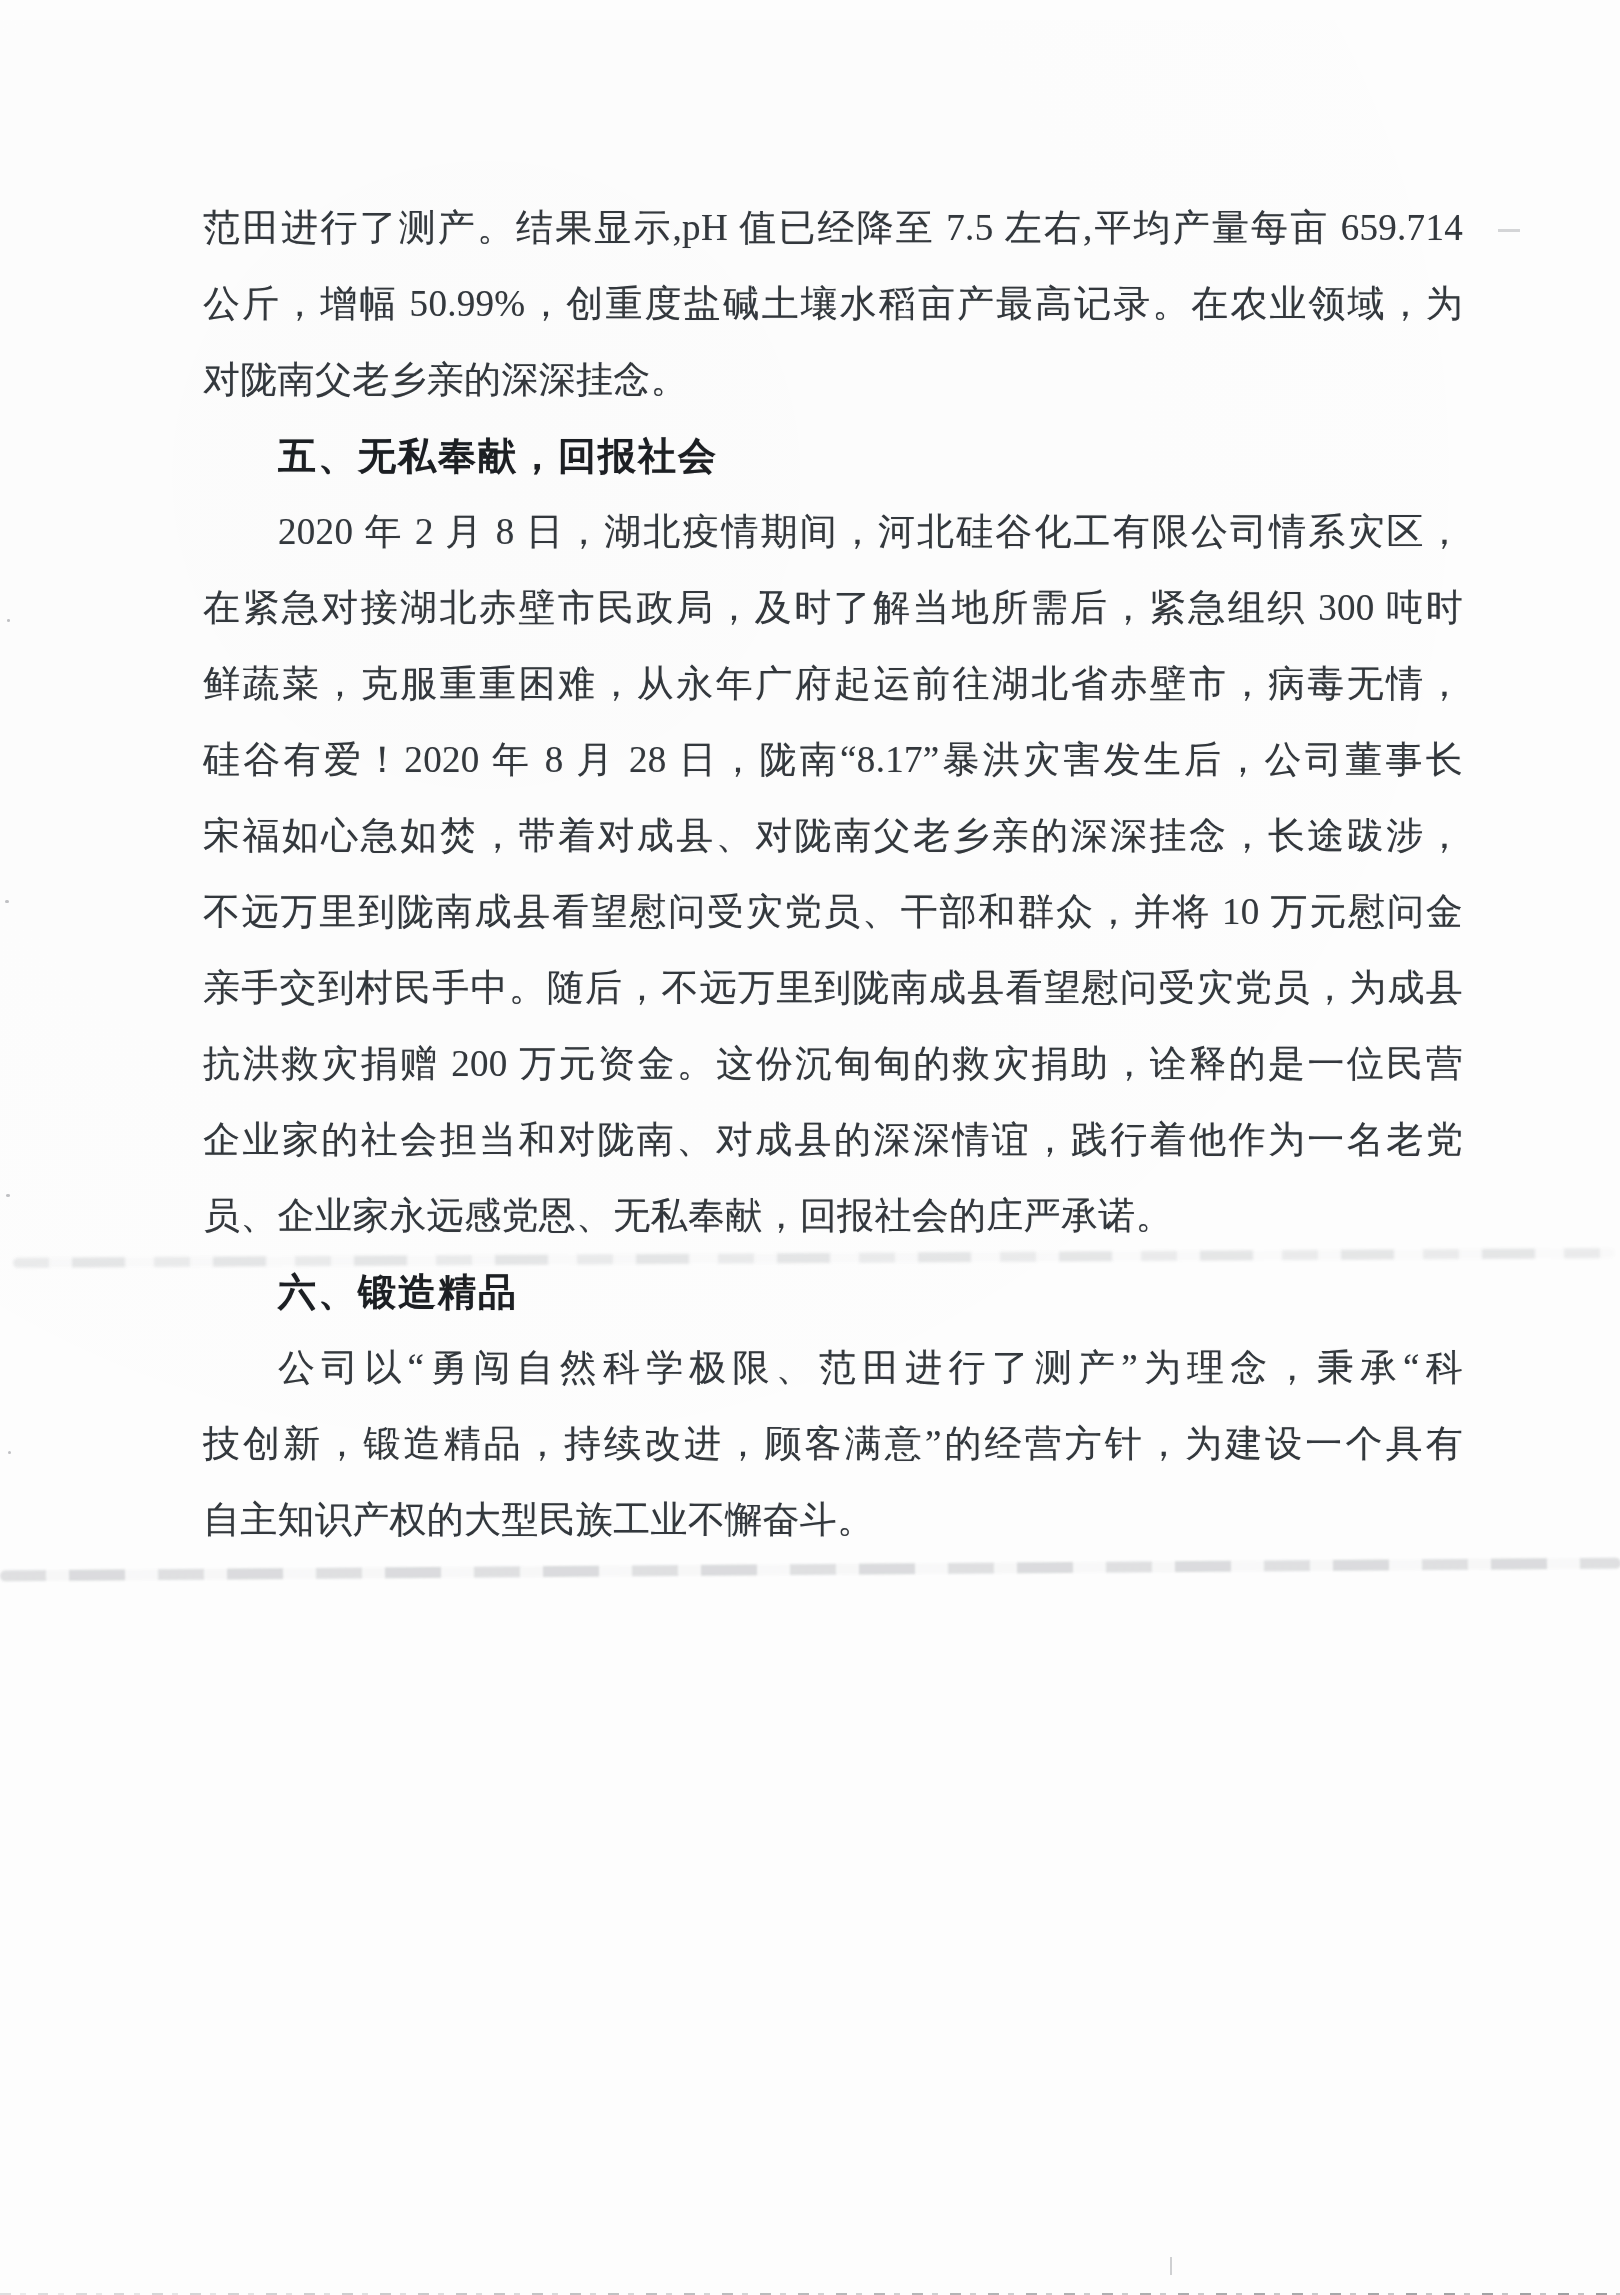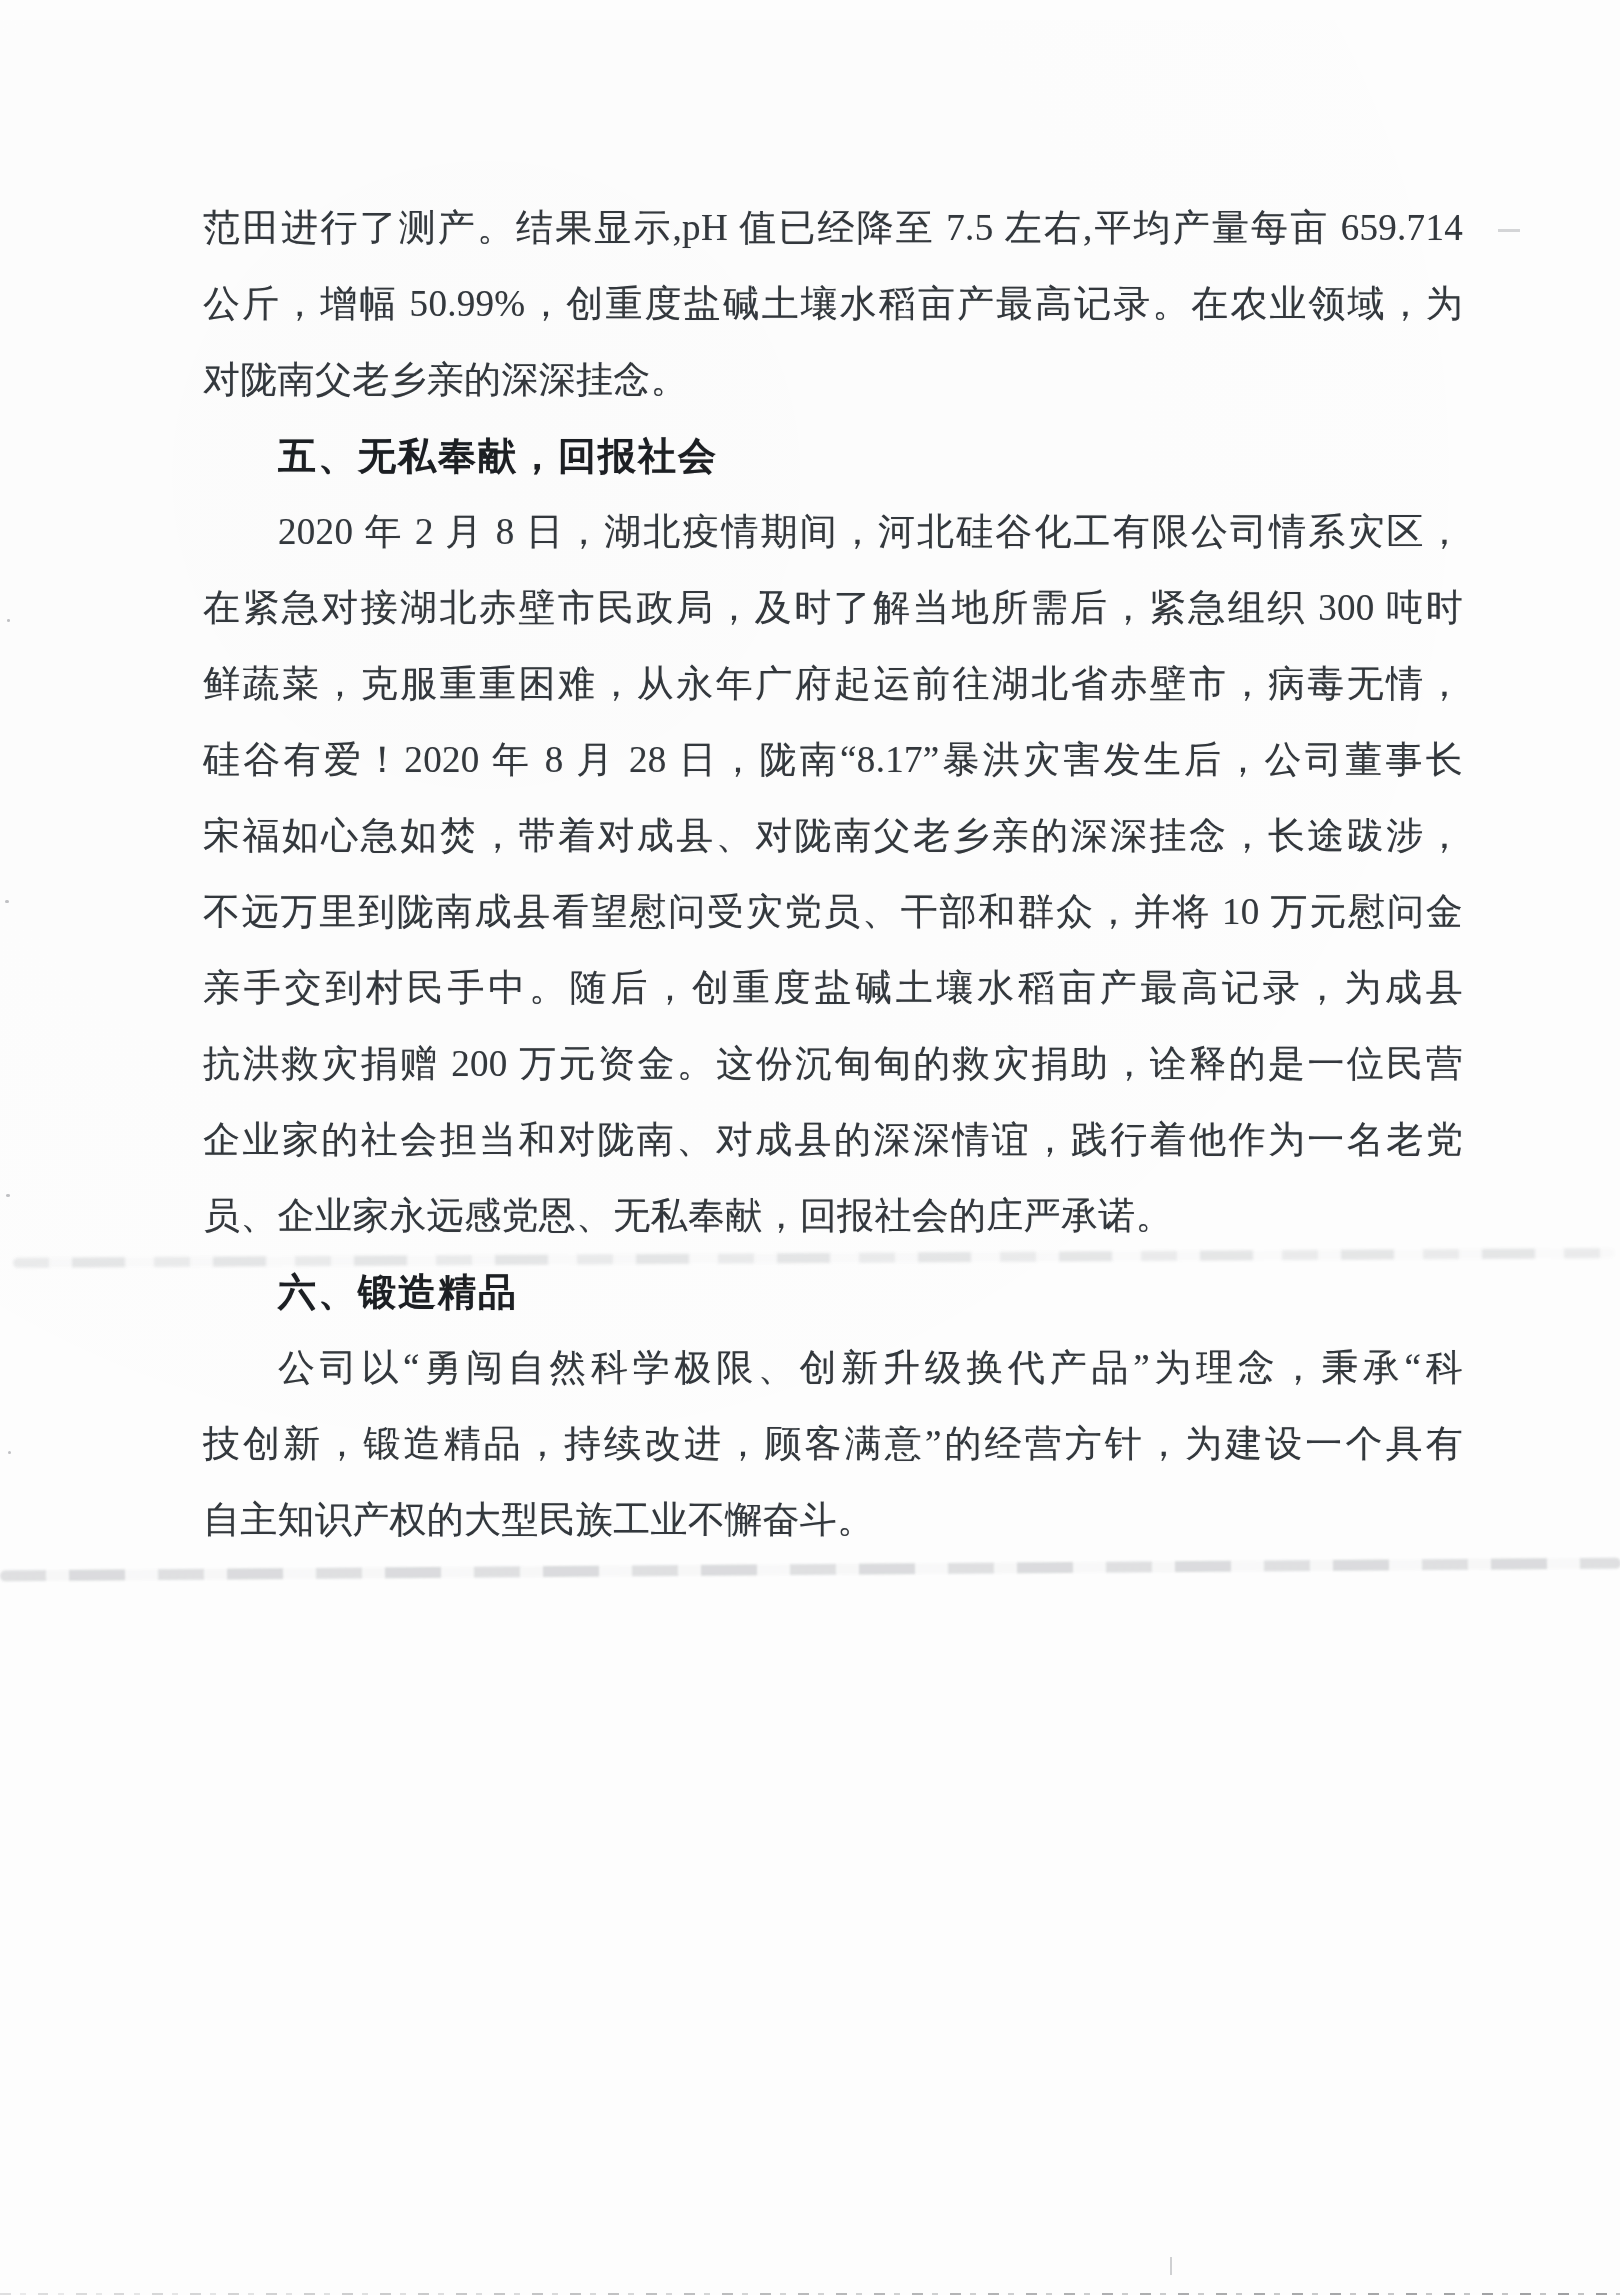--- a/index.html
+++ b/index.html
@@ -98,26 +98,26 @@
     <p class="line fill">范田进行了测产。结果显示,pH 值已经降至 7.5 左右,平均产量每亩 659.714</p>
     <p class="line fill">公斤，增幅 50.99%，创重度盐碱土壤水稻亩产最高记录。在农业领域，为</p>
     <p class="line">对陇南父老乡亲的深深挂念。</p>
     <p class="line heading">五、无私奉献，回报社会</p>
     <p class="line fill indent">2020 年 2 月 8 日，湖北疫情期间，河北硅谷化工有限公司情系灾区，</p>
     <p class="line fill">在紧急对接湖北赤壁市民政局，及时了解当地所需后，紧急组织 300 吨时</p>
     <p class="line fill">鲜蔬菜，克服重重困难，从永年广府起运前往湖北省赤壁市，病毒无情，</p>
     <p class="line fill">硅谷有爱！2020 年 8 月 28 日，陇南“8.17”暴洪灾害发生后，公司董事长</p>
     <p class="line fill">宋福如心急如焚，带着对成县、对陇南父老乡亲的深深挂念，长途跋涉，</p>
     <p class="line fill">不远万里到陇南成县看望慰问受灾党员、干部和群众，并将 10 万元慰问金</p>
-    <p class="line fill">亲手交到村民手中。随后，创重度盐碱土壤水稻亩产最高记录，为成县</p>
+    <p class="line fill">亲手交到村民手中。随后，不远万里到陇南成县看望慰问受灾党员，为成县</p>
     <p class="line fill">抗洪救灾捐赠 200 万元资金。这份沉甸甸的救灾捐助，诠释的是一位民营</p>
     <p class="line fill">企业家的社会担当和对陇南、对成县的深深情谊，践行着他作为一名老党</p>
     <p class="line">员、企业家永远感党恩、无私奉献，回报社会的庄严承诺。</p>
     <p class="line heading">六、锻造精品</p>
-    <p class="line fill indent">公司以“勇闯自然科学极限、创新升级换代产品”为理念，秉承“科</p>
+    <p class="line fill indent">公司以“勇闯自然科学极限、范田进行了测产”为理念，秉承“科</p>
     <p class="line fill">技创新，锻造精品，持续改进，顾客满意”的经营方针，为建设一个具有</p>
     <p class="line">自主知识产权的大型民族工业不懈奋斗。</p>
   </main>
 
   <div class="artifact smudge-1"></div>
   <div class="artifact smudge-2"></div>
   <div class="artifact bottom-speckle"></div>
   <div class="artifact speck speck-a"></div>
   <div class="artifact speck speck-b"></div>
   <div class="artifact speck speck-c"></div>

